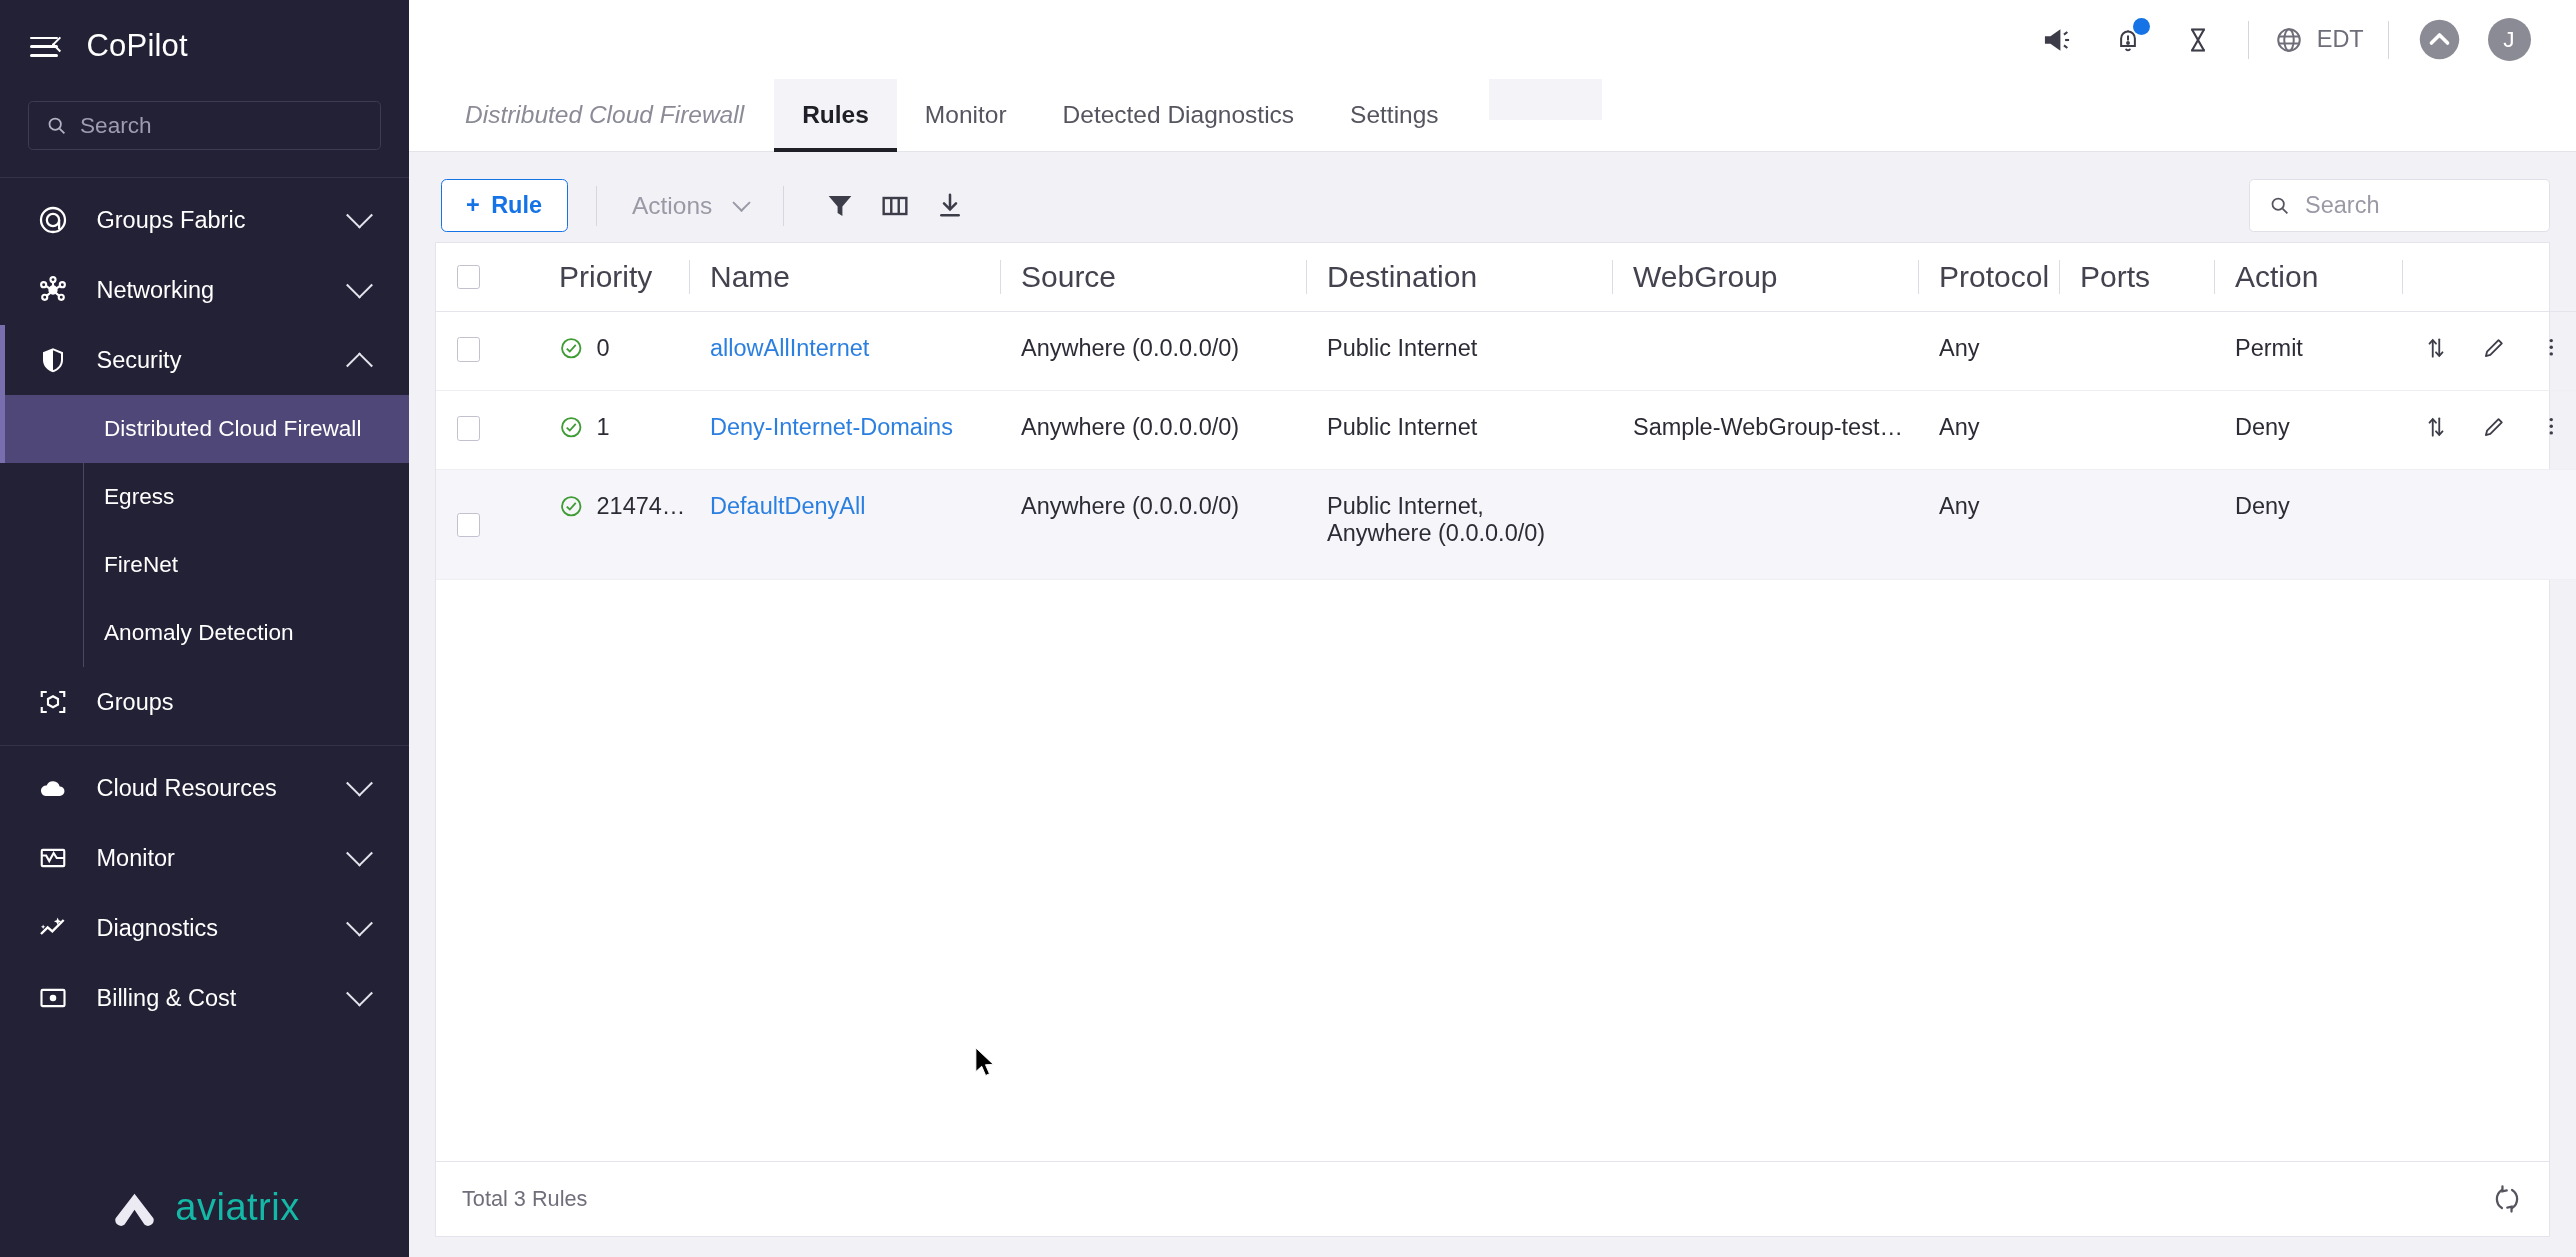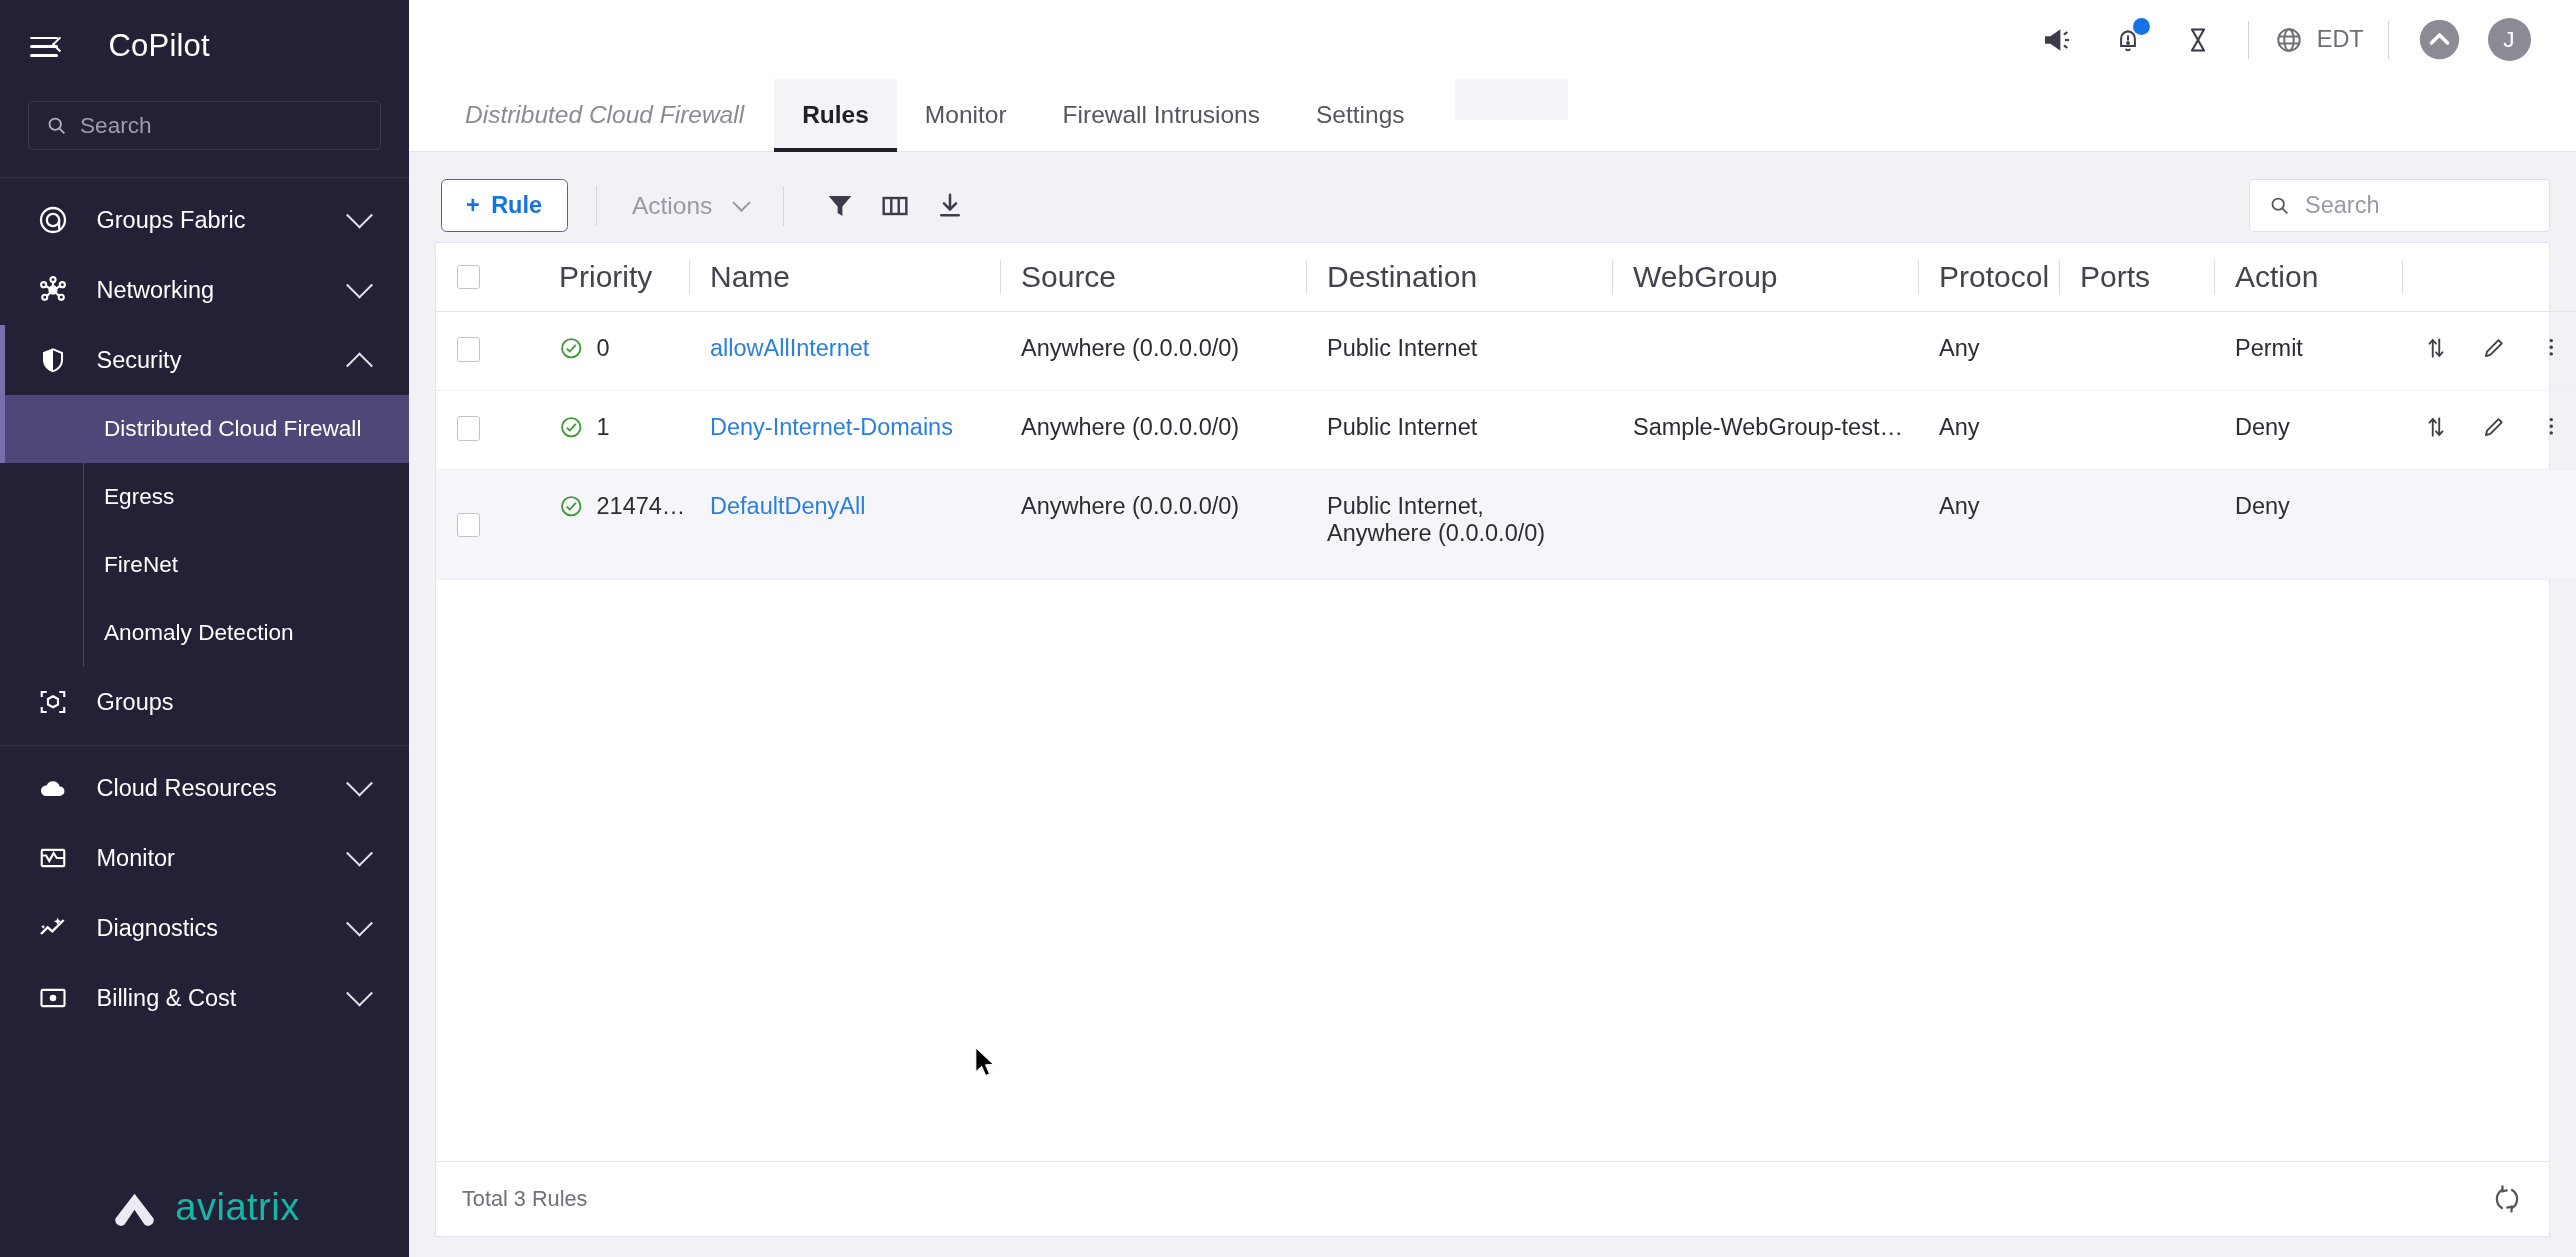--- a/index.html
+++ b/index.html
@@ -30,21 +30,21 @@
     position: absolute; left: 0; height: 2.8px; background: #ffffff; border-radius: 1.9px;
   }
   .burger i:nth-child(1){ top: 2.8px; width: 28px; }
   .burger i:nth-child(2){ top: 11.3px; width: 28px; }
   .burger i:nth-child(3){ top: 20px; width: 28px; }
   .burger .arrowl {
     position: absolute; right: -2.8px; top: 5.6px; width: 11.3px; height: 11.3px;
     border-left: 2.8px solid #fff; border-bottom: 2.8px solid #fff;
     transform: rotate(45deg); background: none;
   }
-  .sb-title { color: #ffffff; font-size: 31px; font-weight: 400; letter-spacing: 0.2px; margin-left: 22px; }
+  .sb-title { color: #ffffff; font-size: 31px; font-weight: 400; letter-spacing: 0.2px; }
 
   .sb-search-wrap { padding: 9.4px 28px 0 28px; }
   .sb-search {
     height: 49px; border: 0.9px solid #3e3b55; border-radius: 4.7px;
     display: flex; align-items: center; gap: 13px; padding: 0 17px;
     background: transparent;
   }
   .sb-search .ph { color: #9e9cb0; font-size: 22.6px; }
 
   .sb-scroll { flex: 1; overflow: hidden; padding-top: 19px; }
@@ -396,21 +396,21 @@
       </div>
       <div class="tb-btn">
         <span class="avatar">J</span>
       </div>
     </div>
 
     <div class="tabbar">
       <div class="bc">Distributed Cloud Firewall</div>
       <div class="tab active">Rules</div>
       <div class="tab">Monitor</div>
-      <div class="tab">Firewall Intrusions</div>
+      <div class="tab">Detected Diagnostics</div>
       <div class="tab">Settings</div>
       <div class="tab-ghost"></div>
     </div>
 
     <div class="content">
 
       <div class="toolbar">
         <div class="btn-rule">
           <span>+</span>
           <span>Rule</span>

